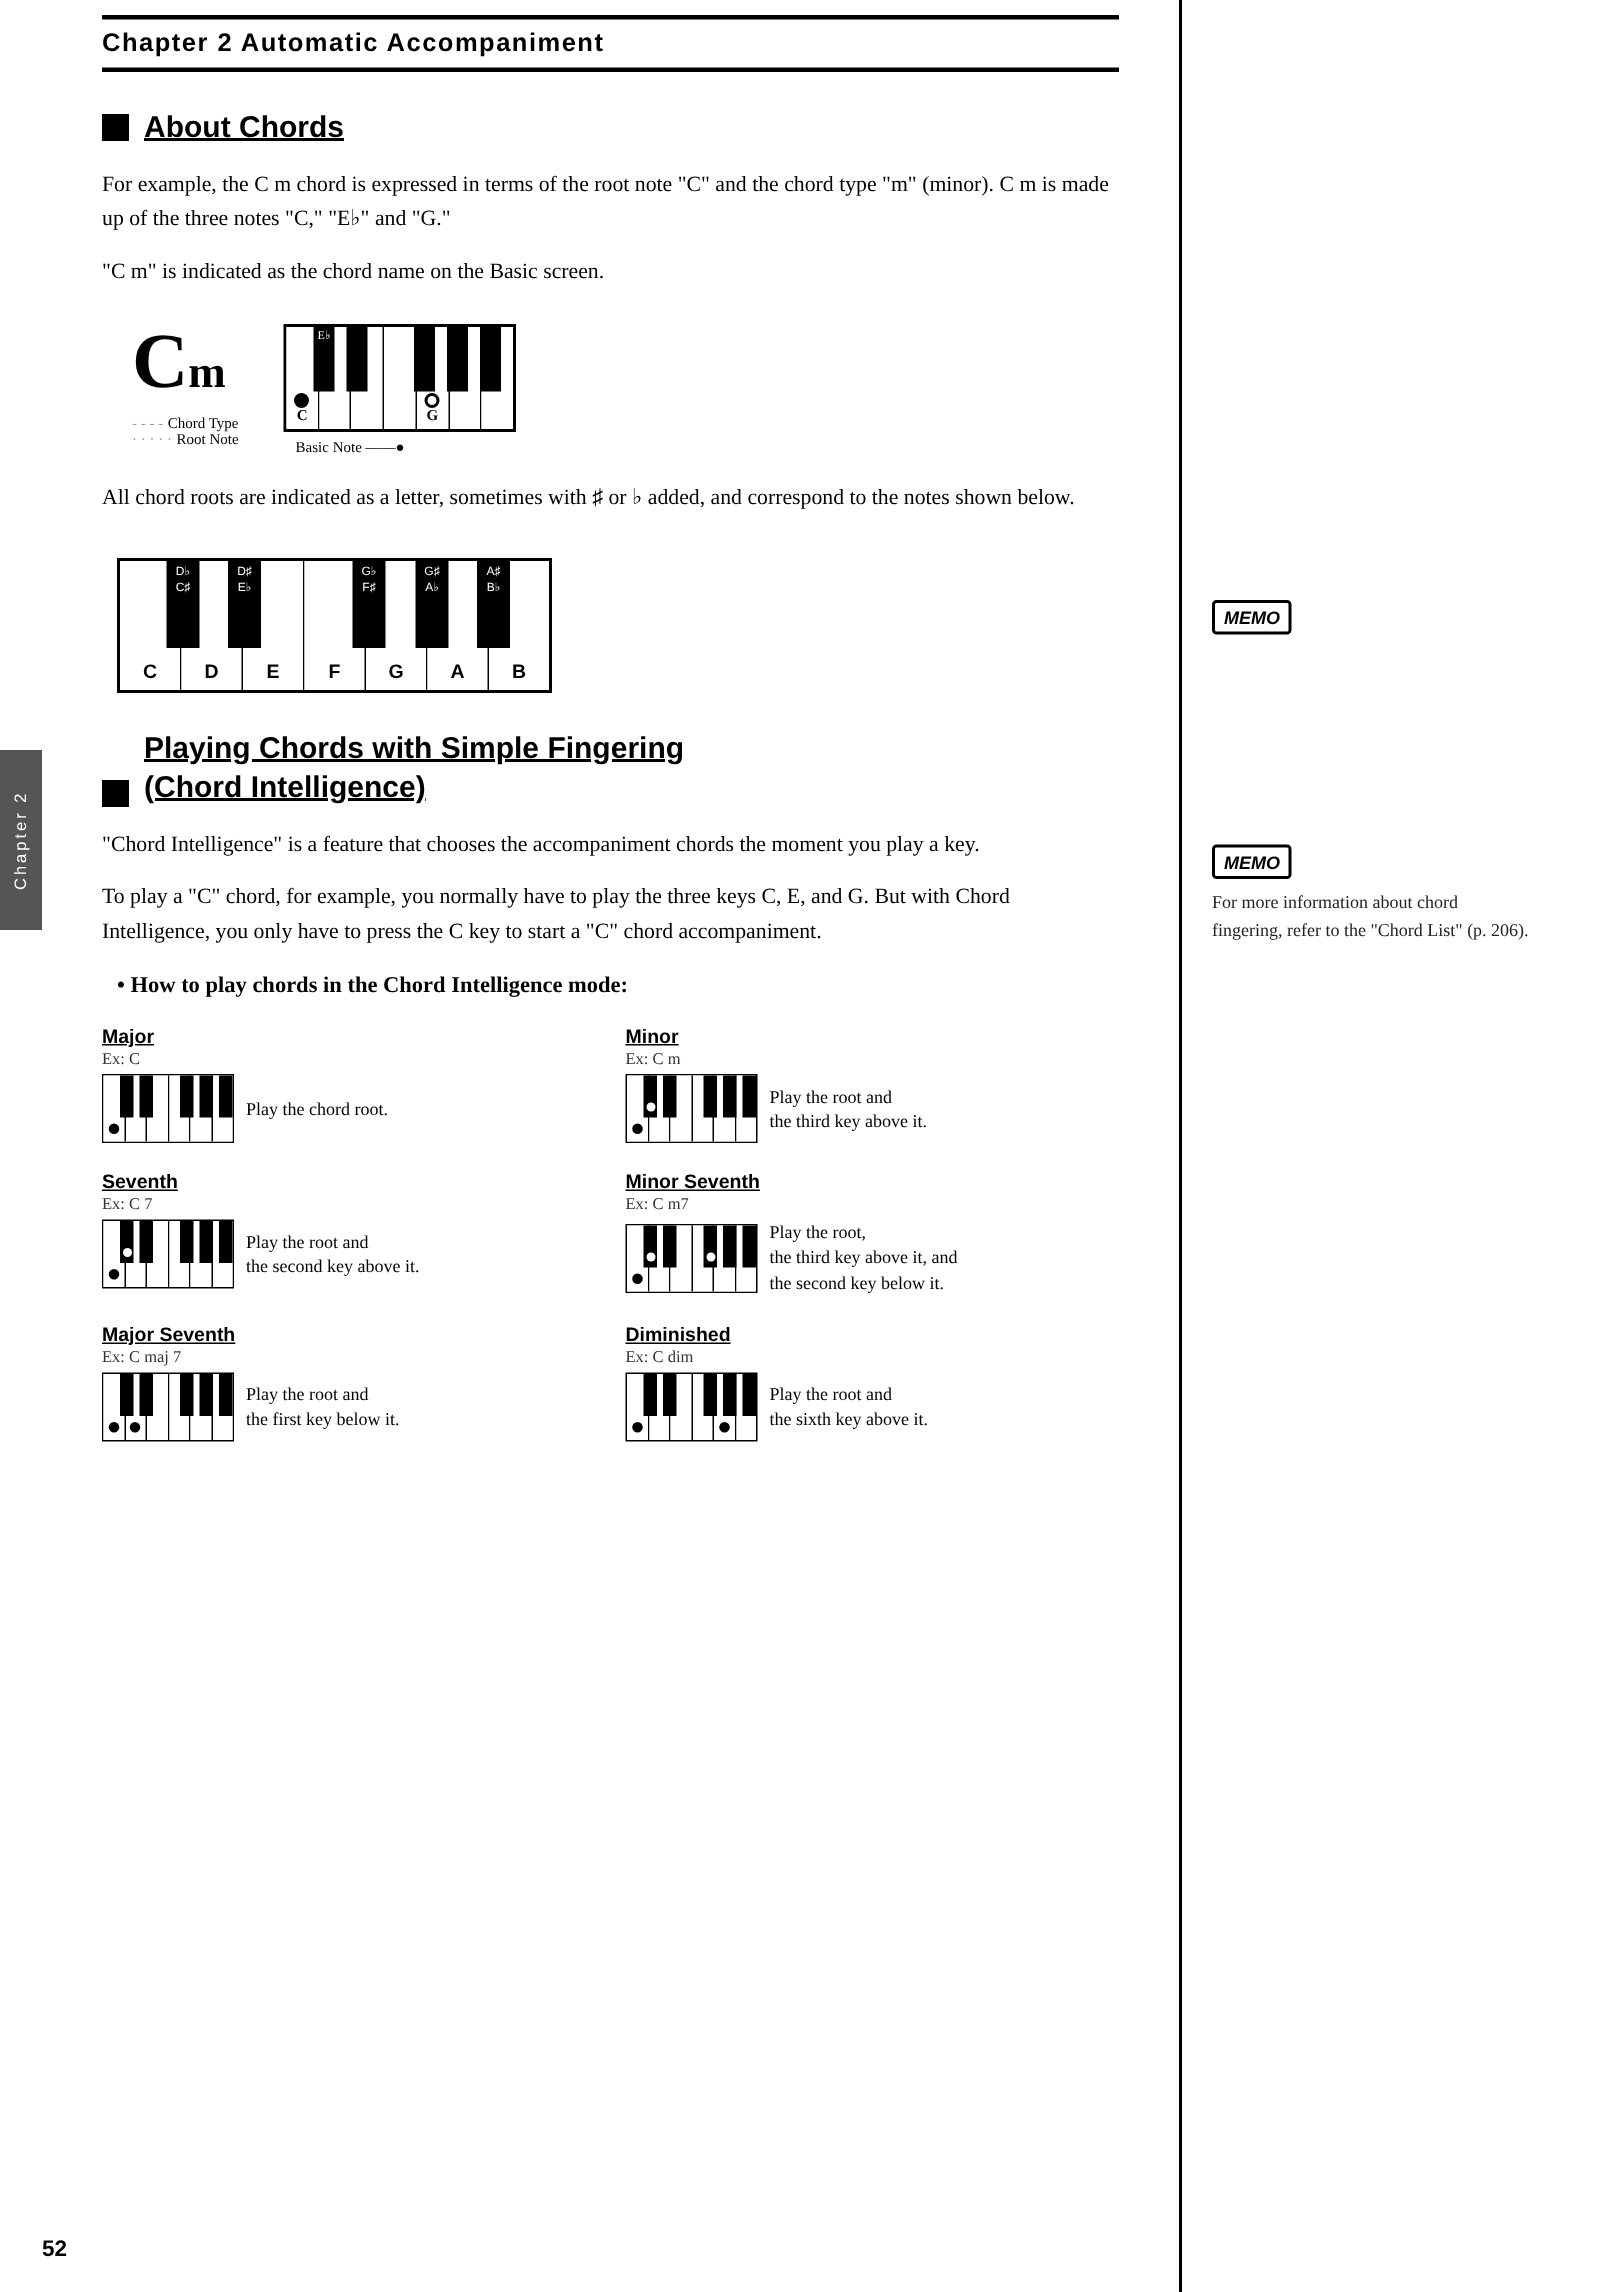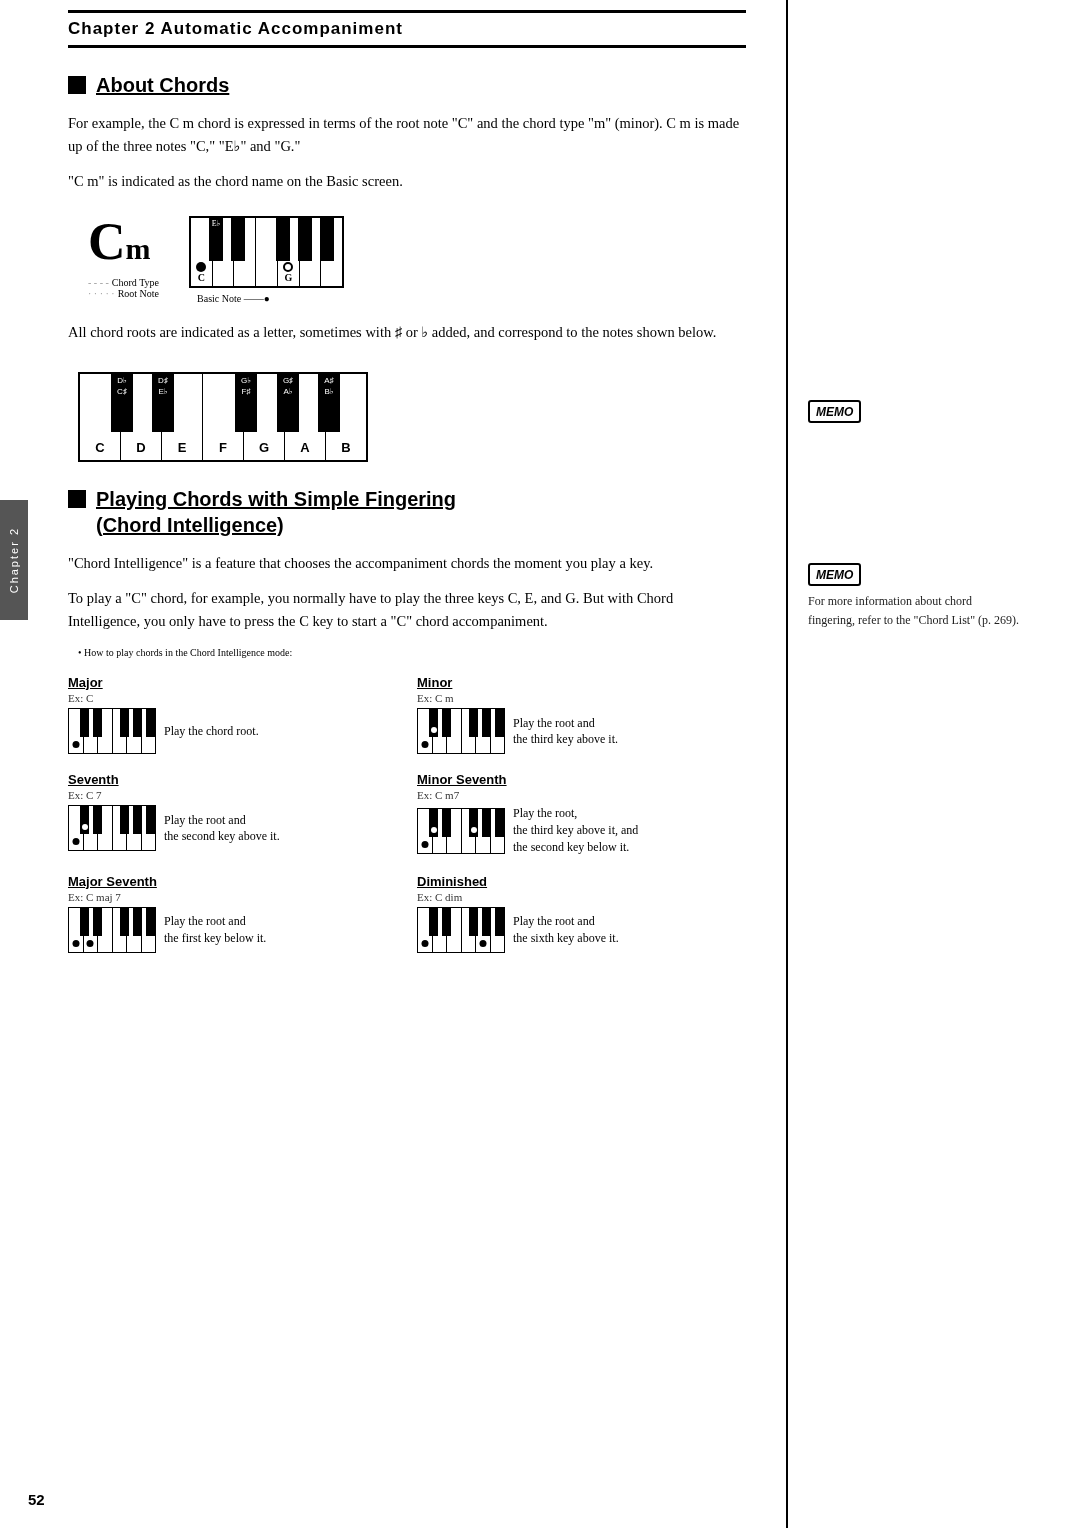--- a/index.html
+++ b/index.html
@@ -197,22 +197,23 @@
       font-family: Arial, sans-serif;
       line-height: 1.1;
       text-align: center;
       margin-top: 2px;
     }
 
     
     .bullet-item {
       margin-left: 10px;
       margin-bottom: 14px;
-      font-size: 10px;
+      font-size: 15px;
       line-height: 1.6;
+      font-weight: bold;
     }
 
     
     .chord-examples-grid {
       display: grid;
       grid-template-columns: 1fr 1fr;
       gap: 18px 20px;
       margin-top: 10px;
     }
     .chord-example {
@@ -305,20 +306,21 @@
       display: inline-block;
     }
     .memo-text {
       font-size: 12px;
       line-height: 1.55;
       color: #222;
     }
 
     .section-heading-2 {
       margin-top: 8px;
+      align-items: flex-end;
     }
   </style>
 </head>
 <body>
 
 <div class="page-wrapper">
 
   <div class="chapter-tab">
     <span>Chapter 2</span>
   </div>
@@ -629,18 +631,18 @@
         </span>
       </div>
     </div>
 
     <div class="memo-box" style="margin-top:140px;">
       <div class="memo-header">
         <span class="memo-icon">
           <span style="font-style:italic;font-size:12px;">MEMO</span>
         </span>
       </div>
-      <p class="memo-text">For more information about chord fingering, refer to the "Chord List" (p. 269).</p>
+      <p class="memo-text">For more information about chord fingering, refer to the "Chord List" (p. 206).</p>
     </div>
 
   </div>
 
 </div>
 
 </body></html>

